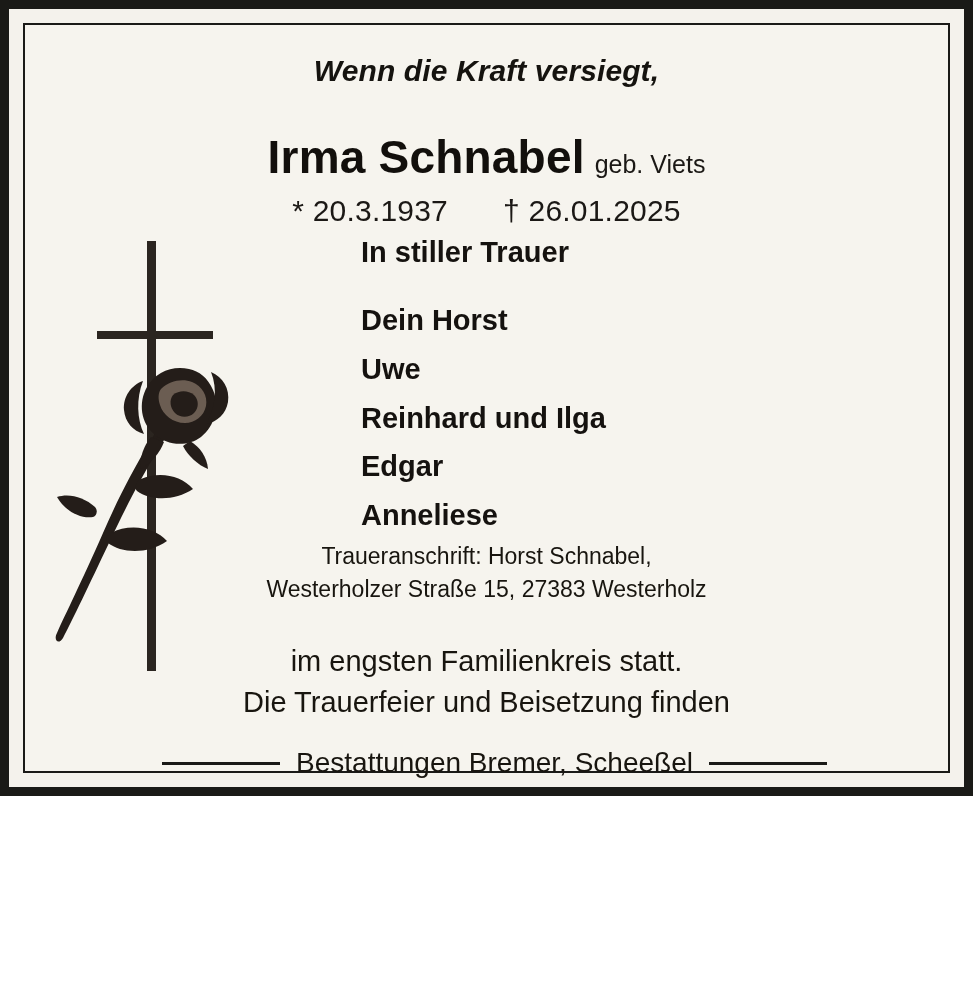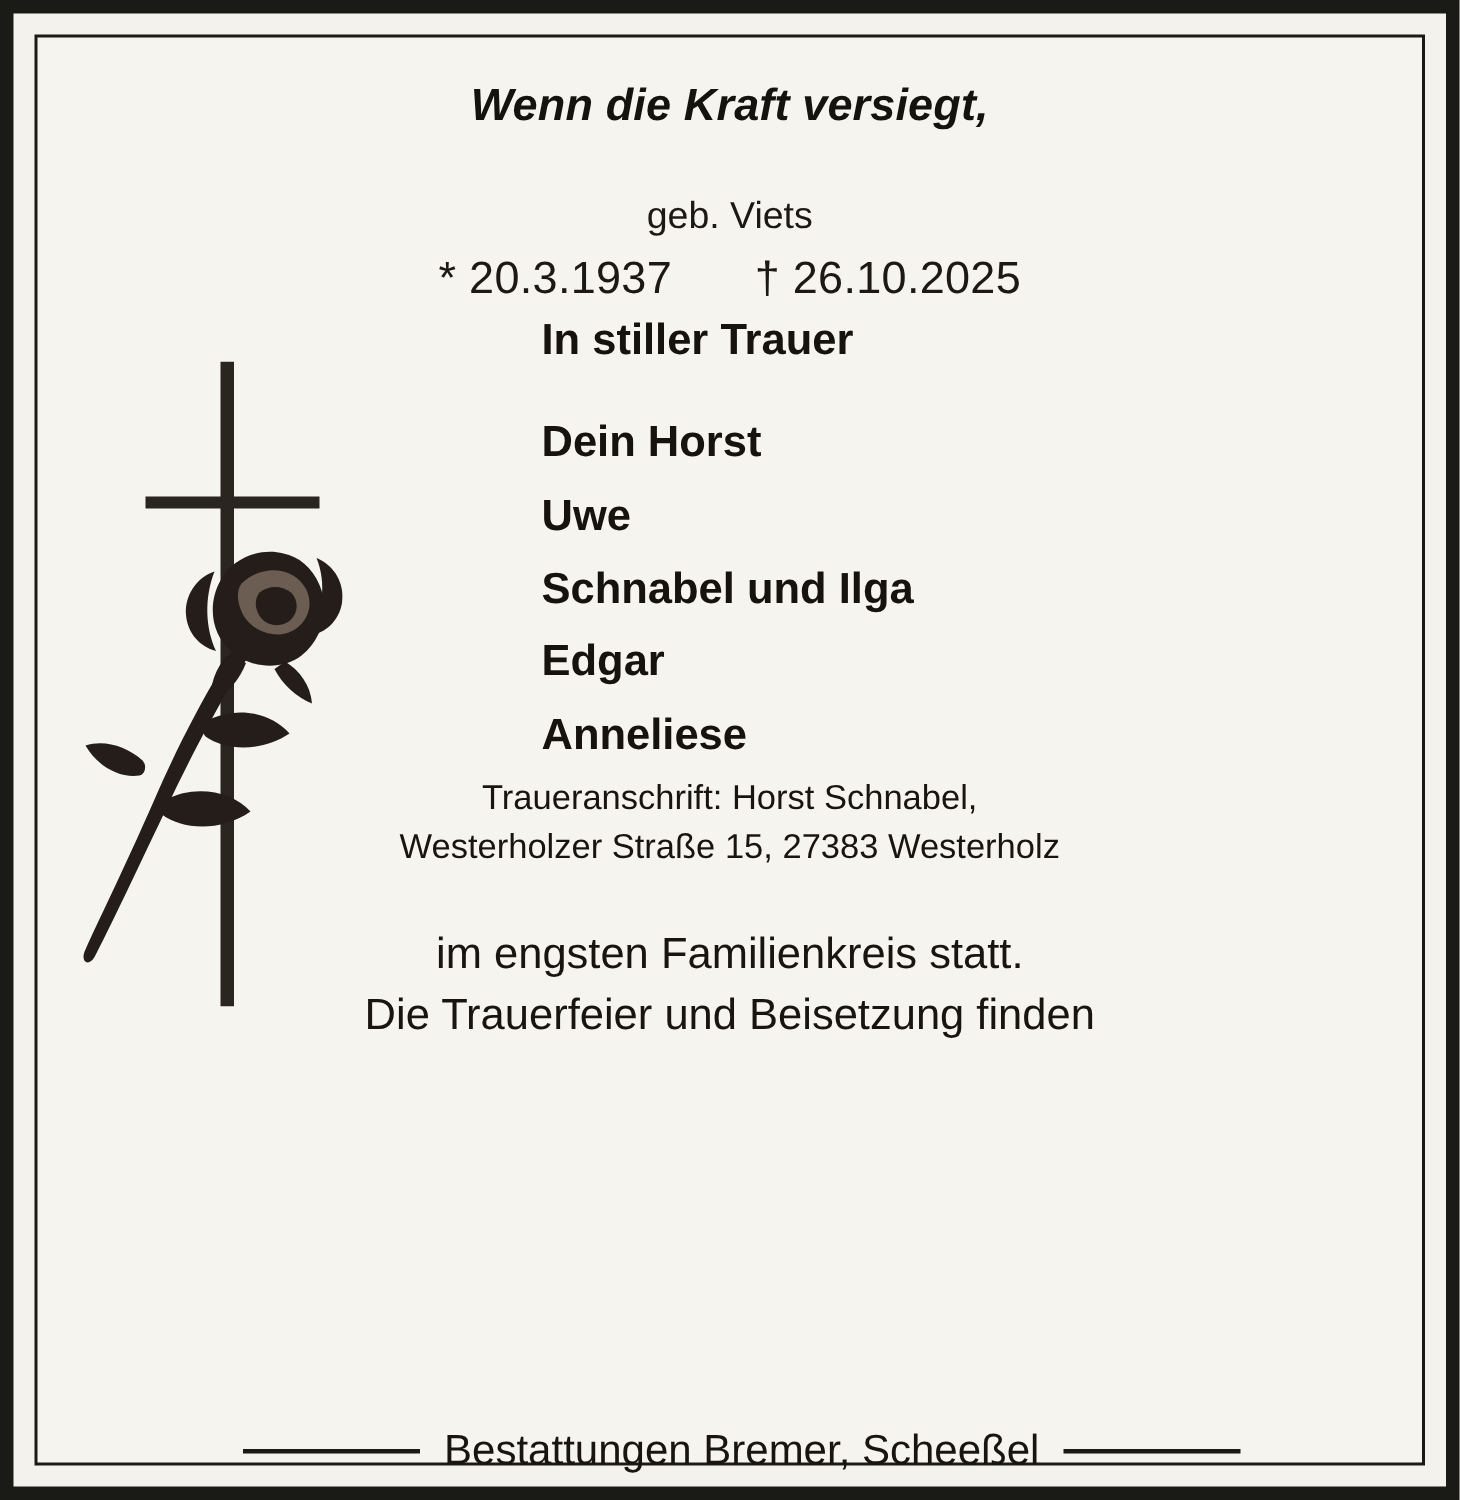--- a/index.html
+++ b/index.html
@@ -11,21 +11,21 @@
     width: 973px;
     height: 1000px;
     font-family: "Liberation Sans", sans-serif;
     color: #1a1a1a;
     overflow: hidden;
   }
 
   .notice {
     position: relative;
     width: 973px;
-    height: 1000px;
+    height: 796px;
     background: #f4f2ec;
     box-sizing: border-box;
     border: 9px solid #1a1a17;
   }
   .inner-frame {
     position: absolute;
     left: 14px;
     top: 14px;
     right: 14px;
     bottom: 14px;
@@ -177,36 +177,37 @@
     </svg>
   </div>
 
   <div class="content">
 
     <div class="verse">
       <div>Wenn die Kraft versiegt,</div>
     </div>
 
     <div class="name-row">
+      <span class="name-main">Irma Schnabel</span>
       <span class="name-born">geb. Viets</span>
     </div>
 
     <div class="dates">
       <span>*</span>
       <span>20.3.1937</span>
       <span class="gap"></span>
       <span>†</span>
-      <span>26.10.2025</span>
+      <span>26.01.2025</span>
     </div>
 
     <div class="mourn-block">
       <div class="mourn-title">In stiller Trauer</div>
       <div>Dein Horst</div>
       <div>Uwe</div>
-      <div>Schnabel und Ilga</div>
+      <div>Reinhard und Ilga</div>
       <div>Edgar</div>
       <div>Anneliese</div>
     </div>
 
     <div class="address">
       <div>Traueranschrift: Horst Schnabel,</div>
       <div>Westerholzer Straße 15, 27383 Westerholz</div>
     </div>
 
     <div class="service">

